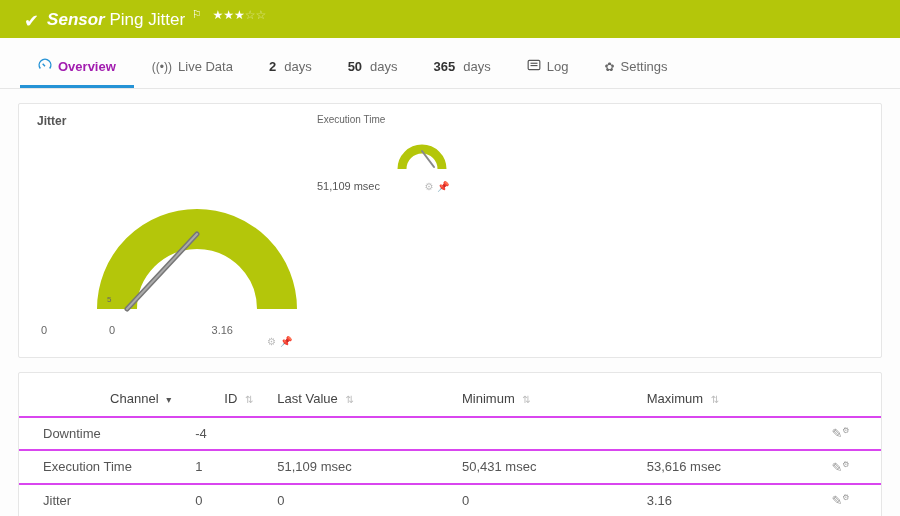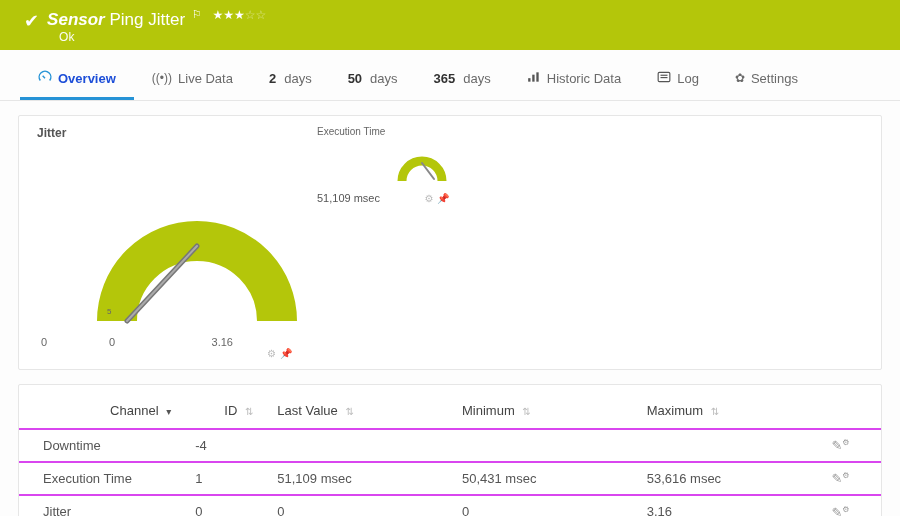--- a/index.html
+++ b/index.html
@@ -14,21 +14,21 @@
     .hdr-title .name { font-weight: 400; }
     .hdr-flag { font-size: 11px; margin-left: 2px; vertical-align: super; }
     .hdr-stars { font-size: 12px; margin-left: 6px; vertical-align: top; }
     .hdr-status { font-size: 12px; margin-left: 12px; opacity: 0.95; }
     .star { color: #fff; }
     .star.empty { opacity: 0.5; }
     
     
     .tabs { display: flex; gap: 0px; padding: 12px 20px 0; border-bottom: 1px solid #e6e6e6; font-size: 13px; color: #6a6a6a; }
     .tab { padding: 8px 18px 10px; cursor: pointer; display: flex; align-items: center; gap: 6px; border-bottom: 3px solid transparent; }
-    .tab.active { color: #1d4ed8; border-bottom-color: #2693d6; font-weight: 600; }
+    .tab.active { color: #a21caf; border-bottom-color: #2693d6; font-weight: 600; }
     .tab .b { font-weight: 700; color: #333; margin-right: 2px; }
     .tab-icon { font-size: 12px; }
     
     
     .panel { margin: 14px 18px; border: 1px solid #e6e6e6; background: #fff; border-radius: 2px; }
     .gauges { padding: 10px 18px 10px; display: flex; gap: 20px; align-items: flex-start; }
     .gauge-col { display: flex; flex-direction: column; }
     .gauge-title { font-size: 12px; font-weight: 600; color: #555; margin-bottom: 6px; }
     .gauge-sub { font-size: 10px; color: #666; }
     .big-gauge { position: relative; width: 260px; height: 200px; }
@@ -62,21 +62,20 @@
   <span class="hdr-check">✔</span>
   <div class="hdr-titlewrap">
     <div class="hdr-title">
       <span class="sensor">Sensor</span>
       <span class="name">Ping Jitter</span>
       <span class="hdr-flag">⚐</span>
       <span class="hdr-stars">
         <span class="star">★</span><span class="star">★</span><span class="star">★</span><span class="star empty">☆</span><span class="star empty">☆</span>
       </span>
     </div>
-    <div class="hdr-status">Ok</div>
   </div>
 </div>
 
 <div class="tabs">
   <div class="tab active">
     <span class="tab-icon">
       <svg width="14" height="14" viewBox="0 0 24 24" fill="none" stroke="#2693d6" stroke-width="2.5">
           <path d="M4 18 A10 10 0 1 1 20 18"></path>
           <line x1="12" y1="14" x2="8" y2="10"></line>
         </svg>
@@ -91,30 +90,20 @@
     <span class="b">2</span>
     <span>days</span>
   </div>
   <div class="tab">
     <span class="b">50</span>
     <span>days</span>
   </div>
   <div class="tab">
     <span class="b">365</span>
     <span>days</span>
-  </div>
-  <div class="tab">
-    <span class="tab-icon">
-      <svg width="14" height="12" viewBox="0 0 24 20" fill="#555">
-          <rect x="2" y="12" width="4" height="6"></rect>
-          <rect x="9" y="6" width="4" height="12"></rect>
-          <rect x="16" y="2" width="4" height="16"></rect>
-        </svg>
-    </span>
-    <span>Historic Data</span>
   </div>
   <div class="tab">
     <span class="tab-icon">
       <svg width="14" height="12" viewBox="0 0 24 20" fill="none" stroke="#555" stroke-width="2">
           <rect x="2" y="2" width="20" height="16" rx="2"></rect>
           <line x1="6" y1="7" x2="18" y2="7"></line>
           <line x1="6" y1="11" x2="18" y2="11"></line>
         </svg>
     </span>
     <span>Log</span>

